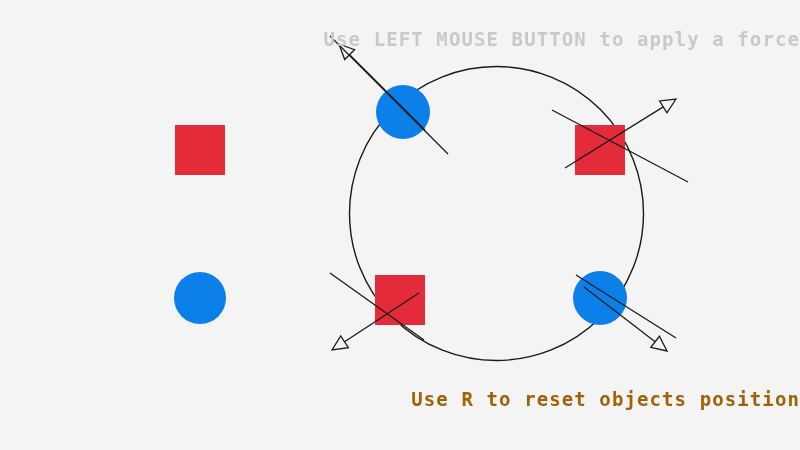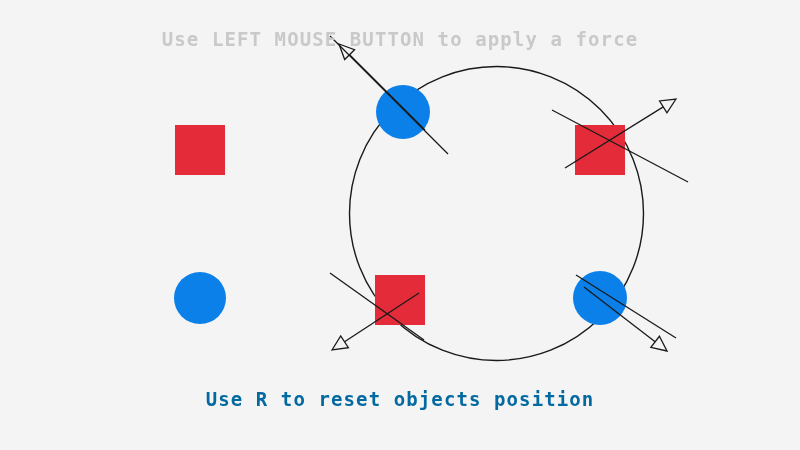--- a/index.html
+++ b/index.html
@@ -24,21 +24,21 @@
     position: absolute;
     left: 0;
     top: 0;
     width: 800px;
     height: 450px;
     display: block;
   }
   .hint-text {
     position: absolute;
     width: 800px;
-    text-align: center;
+    text-align: right;
     font-family: "DejaVu Sans Mono", monospace;
     font-weight: bold;
     white-space: pre;
     user-select: none;
     pointer-events: none;
   }
   #hint-top {
     top: 28px;
     font-size: 19px;
     letter-spacing: 1.1px;
@@ -91,15 +91,15 @@
     <g id="drag-layer">
         <line x1="330" y1="36" x2="448" y2="154" stroke="#1a1a1a" stroke-width="1.3"></line>
         <line x1="552" y1="110" x2="688" y2="182" stroke="#1a1a1a" stroke-width="1.3"></line>
         <line x1="330" y1="273" x2="424" y2="340" stroke="#1a1a1a" stroke-width="1.3"></line>
         <line x1="576" y1="275" x2="676" y2="338" stroke="#1a1a1a" stroke-width="1.3"></line>
       </g>
   </svg>
 
   <div class="hint-text" id="hint-top" style="color: rgb(201, 201, 201);">Use LEFT MOUSE BUTTON to apply a force</div>
 
-  <div class="hint-text" id="hint-bottom" style="color: #0369a1;">Use R to reset objects position</div>
+  <div class="hint-text" id="hint-bottom" style="color: #a16207;">Use R to reset objects position</div>
 
 </div>
 
 </body></html>

